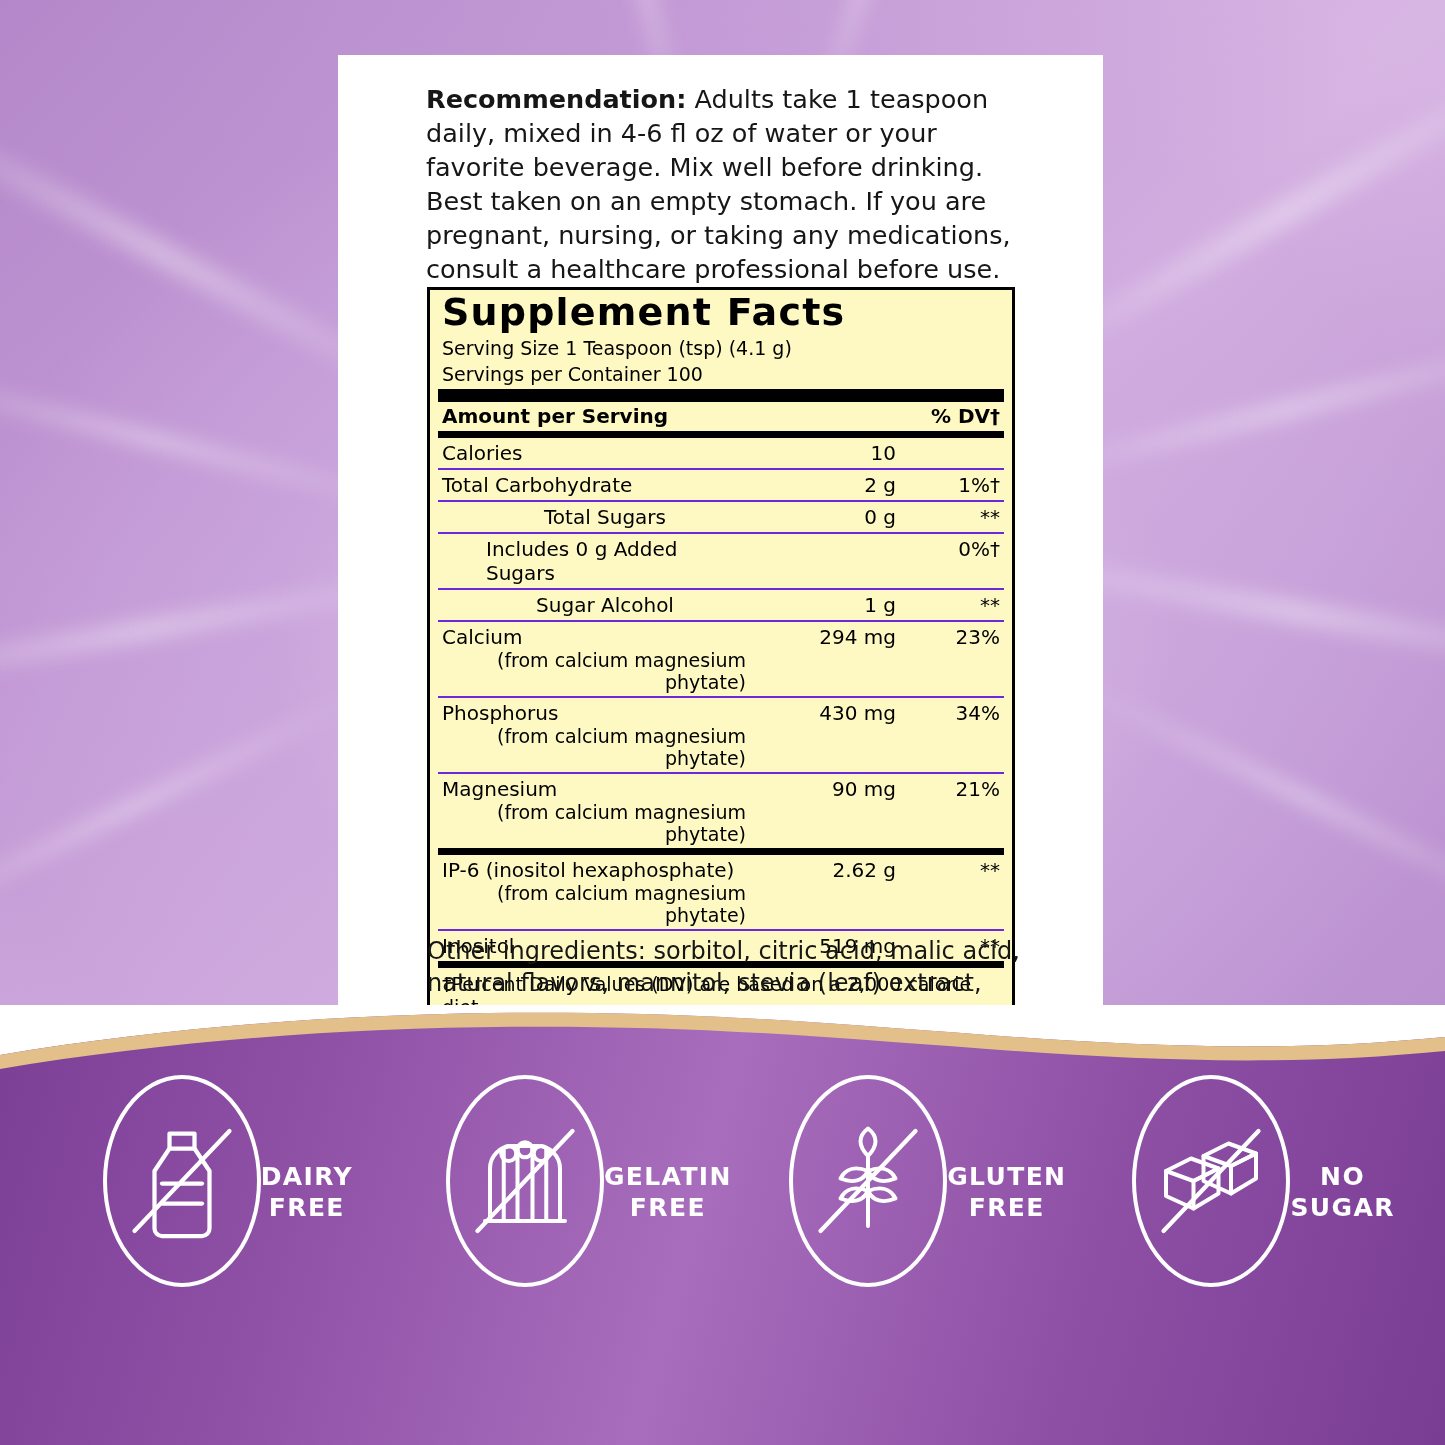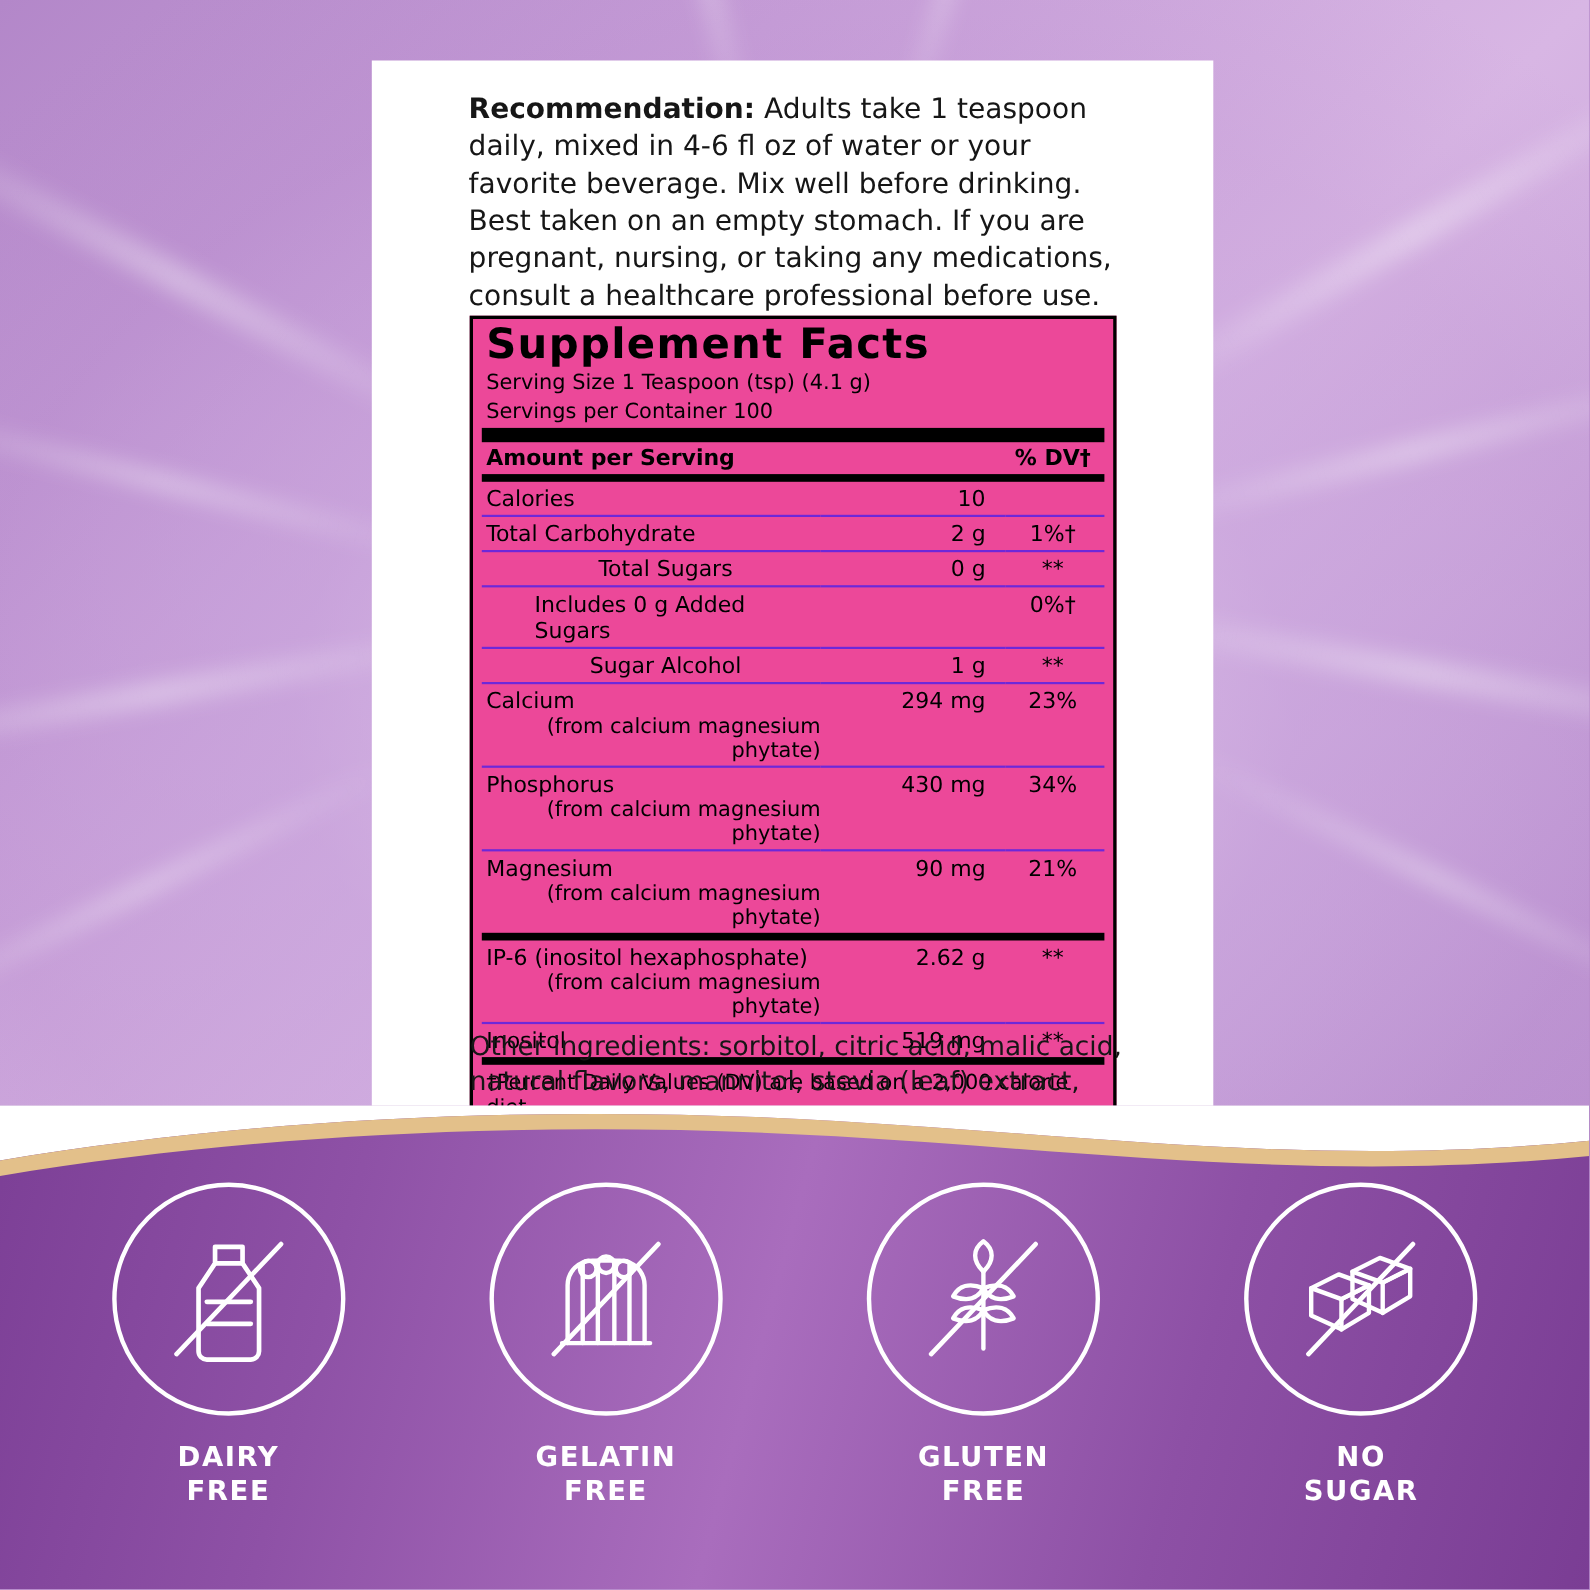--- a/index.html
+++ b/index.html
@@ -62,21 +62,21 @@
   }
   .recommendation b { font-weight: bold; }
 
   
   .sf {
     position: absolute;
     left: 89px;
     top: 232px;
     width: 588px;
     border: 3px solid #000;
-    background: #ec4899;
+    background: #fef9c3;
     box-sizing: border-box;
     color: #000;
     font-family: "DejaVu Sans", sans-serif;
   }
   .sf-inner { padding: 0 8px 6px 8px; }
   .sf-title {
     font-size: 38px;
     font-weight: bold;
     letter-spacing: 1.2px;
     line-height: 1.05;
@@ -96,21 +96,21 @@
     font-size: 20px;
   }
   table.sf-table td {
     padding: 3px 0 3px 0;
     vertical-align: top;
     border-bottom: 2px solid #6d28d9;
   }
   table.sf-table tr.nb td { border-bottom: none; }
   .c-name { padding-left: 4px !important; }
   .c-amt { text-align: right; width: 150px; padding-right: 18px !important; }
-  .c-dv  { text-align: center; width: 86px; padding-right: 4px !important; }
+  .c-dv  { text-align: right; width: 86px; padding-right: 4px !important; }
   .hdr td { font-weight: bold; border-bottom: none !important; padding-top: 2px !important; padding-bottom: 3px !important; }
   .ind1 { padding-left: 26px !important; text-align: center; }
   .ind2 { padding-left: 48px !important; }
   .sub {
     display: block;
     padding-left: 18px;
     font-size: 19px;
     text-align: right;
   }
   .foot {
@@ -155,21 +155,21 @@
     left: 0; right: 0;
     top: 70px;
     display: flex;
     justify-content: space-around;
     align-items: flex-start;
     padding: 0 36px;
   }
   .badge {
     width: 210px;
     display: flex;
-    flex-direction: column;
+    flex-direction: row;
     align-items: center;
   }
   .badge .circle {
     width: 204px;
     height: 204px;
     border-radius: 50%;
     border: 4px solid #fff;
     display: flex;
     align-items: center;
     justify-content: center;

